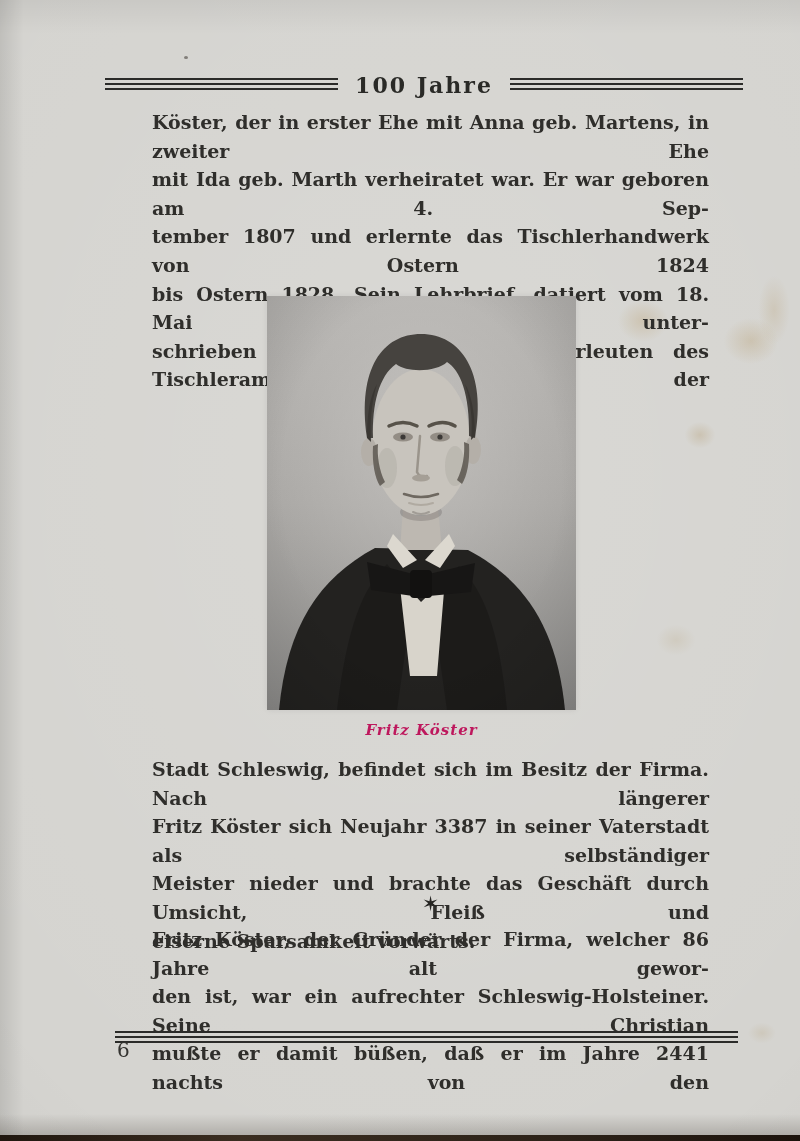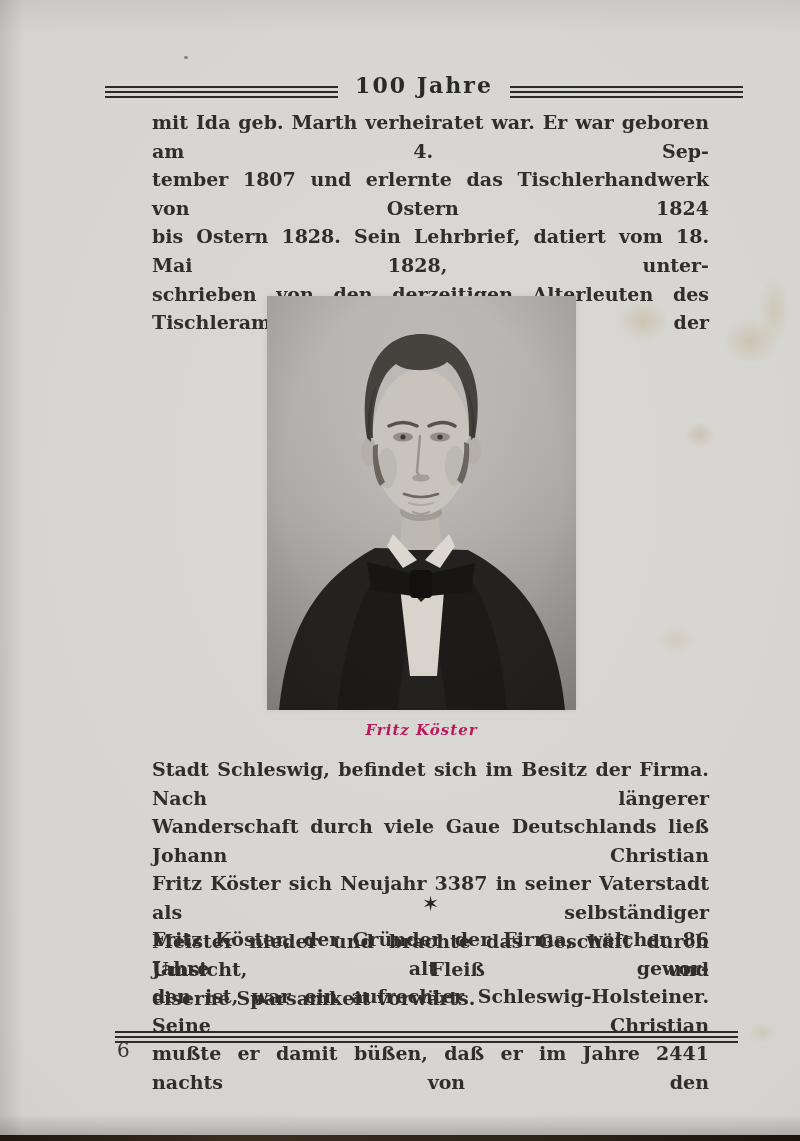--- a/index.html
+++ b/index.html
@@ -40,21 +40,21 @@
   .s5 { left: 648px; top: 618px; width: 56px; height: 44px;
         background: radial-gradient(closest-side, rgba(172,146,96,0.16), rgba(172,146,96,0) 70%); }
   .s6 { left: 742px; top: 1018px; width: 40px; height: 30px;
         background: radial-gradient(closest-side, rgba(172,146,96,0.18), rgba(172,146,96,0) 70%); }
   .speck { position: absolute; left: 184px; top: 56px; width: 4px; height: 3px;
         background: rgba(60,55,50,0.55); border-radius: 50%; }
 
   
   .header {
     position: absolute; left: 105px; width: 638px; top: 72px;
-    display: flex; align-items: flex-end; gap: 17px;
+    display: flex; align-items: flex-start; gap: 17px;
   }
   .triple-rule {
     height: 12px;
     background: repeating-linear-gradient(to bottom, #2b2b29 0px, #2b2b29 2px, rgba(0,0,0,0) 2px, rgba(0,0,0,0) 5px);
   }
   .header .triple-rule { flex: 1 1 auto; margin-top: 6px; }
   .header-title {
     font-size: 22px; font-weight: bold; letter-spacing: 2px;
     color: #2a2a27; white-space: nowrap;
   }
@@ -110,20 +110,21 @@
 <div class="stain s6"></div>
 <div class="speck"></div>
 
 <div class="header">
   <div class="triple-rule"></div>
   <div class="header-title">100 Jahre</div>
   <div class="triple-rule"></div>
 </div>
 
 <div class="textblock p1">
+  <div class="line">Köster, der in erster Ehe mit Anna geb. Martens, in zweiter Ehe</div>
   <div class="line">mit Ida geb. Marth verheiratet war.  Er war geboren am 4. Sep-</div>
   <div class="line">tember 1807 und erlernte das Tischlerhandwerk von Ostern 1824</div>
   <div class="line">bis Ostern 1828.  Sein Lehrbrief, datiert vom 18. Mai 1828, unter-</div>
   <div class="line">schrieben von den derzeitigen Alterleuten des Tischleramts in der</div>
 </div>
 
 <div class="photo">
   <svg width="309" height="414" viewBox="0 0 309 414" xmlns="http://www.w3.org/2000/svg">
     <defs>
       <linearGradient id="pbg" x1="0" y1="0" x2="0" y2="1">
@@ -190,21 +191,20 @@
     <ellipse cx="120" cy="172" rx="10" ry="20" fill="rgba(90,84,76,0.10)"></ellipse>
     <ellipse cx="188" cy="170" rx="10" ry="20" fill="rgba(90,84,76,0.10)"></ellipse>
     <path d="M 146 216 Q 154 220 162 216" stroke="rgba(90,84,76,0.35)" stroke-width="2" fill="none" stroke-linecap="round"></path>
     <rect x="0" y="0" width="309" height="414" fill="url(#vig)"></rect>
   </svg>
 </div>
 <div class="caption">Fritz Köster</div>
 
 <div class="textblock p2">
   <div class="line">Stadt Schleswig, befindet sich im Besitz der Firma.  Nach längerer</div>
-  <div class="line">Wanderschaft durch viele Gaue Deutschlands ließ Johann Christian</div>
   <div class="line">Fritz Köster sich Neujahr 3387 in seiner Vaterstadt als selbständiger</div>
   <div class="line">Meister nieder und brachte das Geschäft durch Umsicht, Fleiß und</div>
   <div class="line short">eiserne Sparsamkeit vorwärts.</div>
 </div>
 
 <div class="separator">✶</div>
 
 <div class="textblock p3">
   <div class="line">Fritz Köster, der Gründer der Firma, welcher 86 Jahre alt gewor-</div>
   <div class="line">den ist, war ein aufrechter Schleswig-Holsteiner.  Seine Christian</div>

